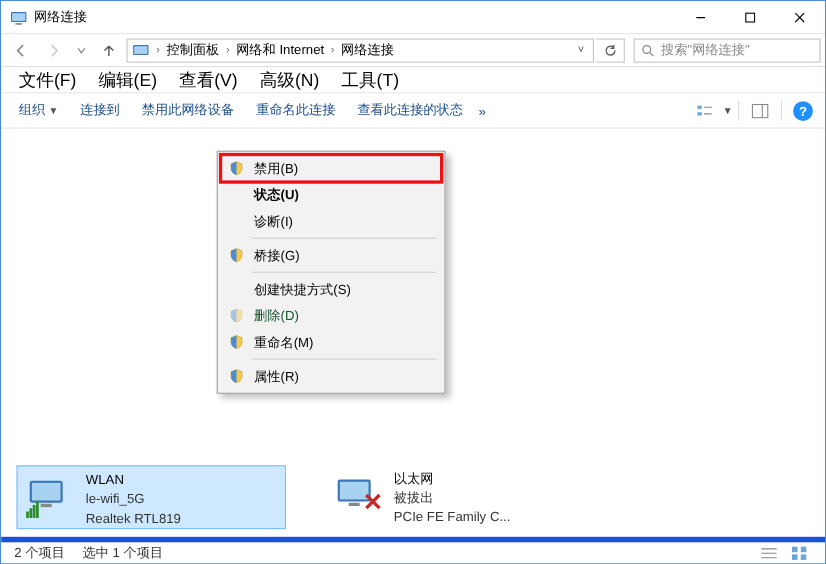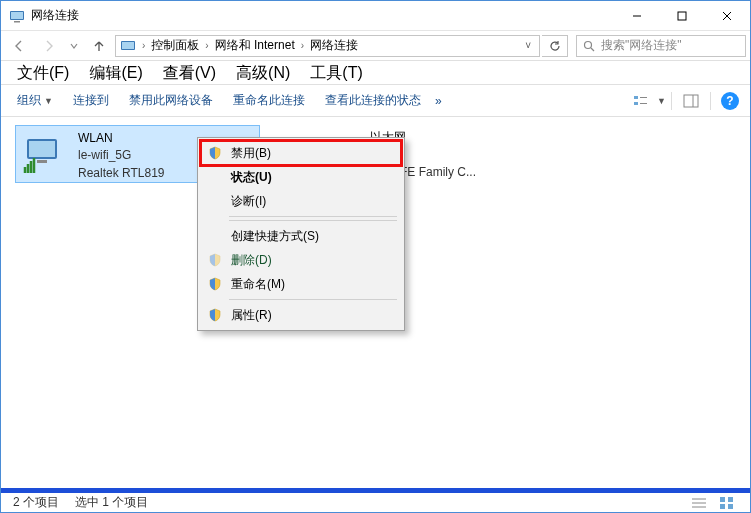--- a/index.html
+++ b/index.html
@@ -28,21 +28,21 @@
     
     .toolbar { height: 32px; display:flex; padding: 0 6px; font-size:12px; border-bottom: 1px solid #e0e0e0; background:#fff; }
     .tb-item { display:flex; align-items:center; padding:3px 10px; cursor:pointer; color:#1a4e8a; gap:3px; }
     .tb-dd { font-size:9px; color:#555; }
     .toolbar-right { margin-left:auto; display:flex; align-items:center; gap:2px; }
     .tb-iconbtn { width:28px; height:24px; display:flex; align-items:center; justify-content:center; color:#555; }
     .tb-sep { width:1px; height:18px; background:#ddd; margin:0 3px; }
     .help-icon { color:#fff; background:#1e90ff; width:18px; height:18px; border-radius:50%; display:flex; align-items:center; justify-content:center; font-size:12px; font-weight:bold; }
 
     
-    .content { position:relative; height: 372px; background:#fff; padding: 8px 14px; display:flex; align-items:flex-start; gap:28px; }
+    .content { position:relative; height: 372px; background:#fff; padding: 8px 14px; display:flex; align-items:flex-end; gap:16px; }
     .conn-item { width: 245px; height: 58px; display:flex; align-items:flex-start; padding:4px 6px; gap:8px; }
     .conn-item.selected { background:#cde8ff; border:1px solid #7abdf7; }
     .conn-icon { width: 48px; height:48px; display:flex; align-items:center; justify-content:center; }
     .conn-text { font-size:12px; line-height:1.45; color:#333; }
     .conn-name { color:#000; }
 
     
     .ctxmenu { position:absolute; left:196px; top:136px; width:208px; background:#f2f2f2; border:1px solid #a0a0a0; box-shadow:4px 4px 6px rgba(0,0,0,.25); padding:3px; font-size:12px; z-index:10; }
     .ctx-item { height:24px; display:flex; align-items:center; padding:0 8px 0 30px; position:relative; cursor:pointer; }
     .ctx-item.bold { font-weight:bold;text-align:right; }
@@ -238,20 +238,29 @@
       </span>
     <span>禁用(B)</span>
   </div>
   <div class="ctx-item bold">
       <span>状态(U)</span>
     </div>
   <div class="ctx-item">
       <span>诊断(I)</span>
     </div>
   <div class="ctx-sep"></div>
+  <div class="ctx-item">
+    <span class="ctx-shield">
+        <svg width="14" height="14" viewBox="0 0 14 14">
+          <path d="M7 1 L12 3 V7 C12 10 9.5 12.5 7 13 C4.5 12.5 2 10 2 7 V3 Z" fill="#f6c84c" stroke="#c79a1a" stroke-width="0.5"></path>
+          <path d="M7 1 L7 13 C4.5 12.5 2 10 2 7 V3 Z" fill="#4a8cd6"></path>
+        </svg>
+      </span>
+    <span>桥接(G)</span>
+  </div>
   <div class="ctx-sep"></div>
   <div class="ctx-item">
       <span>创建快捷方式(S)</span>
     </div>
   <div class="ctx-item disabled">
     <span class="ctx-shield">
         <svg width="14" height="14" viewBox="0 0 14 14" opacity="0.45">
           <path d="M7 1 L12 3 V7 C12 10 9.5 12.5 7 13 C4.5 12.5 2 10 2 7 V3 Z" fill="#f6c84c" stroke="#c79a1a" stroke-width="0.5"></path>
           <path d="M7 1 L7 13 C4.5 12.5 2 10 2 7 V3 Z" fill="#4a8cd6"></path>
         </svg>

